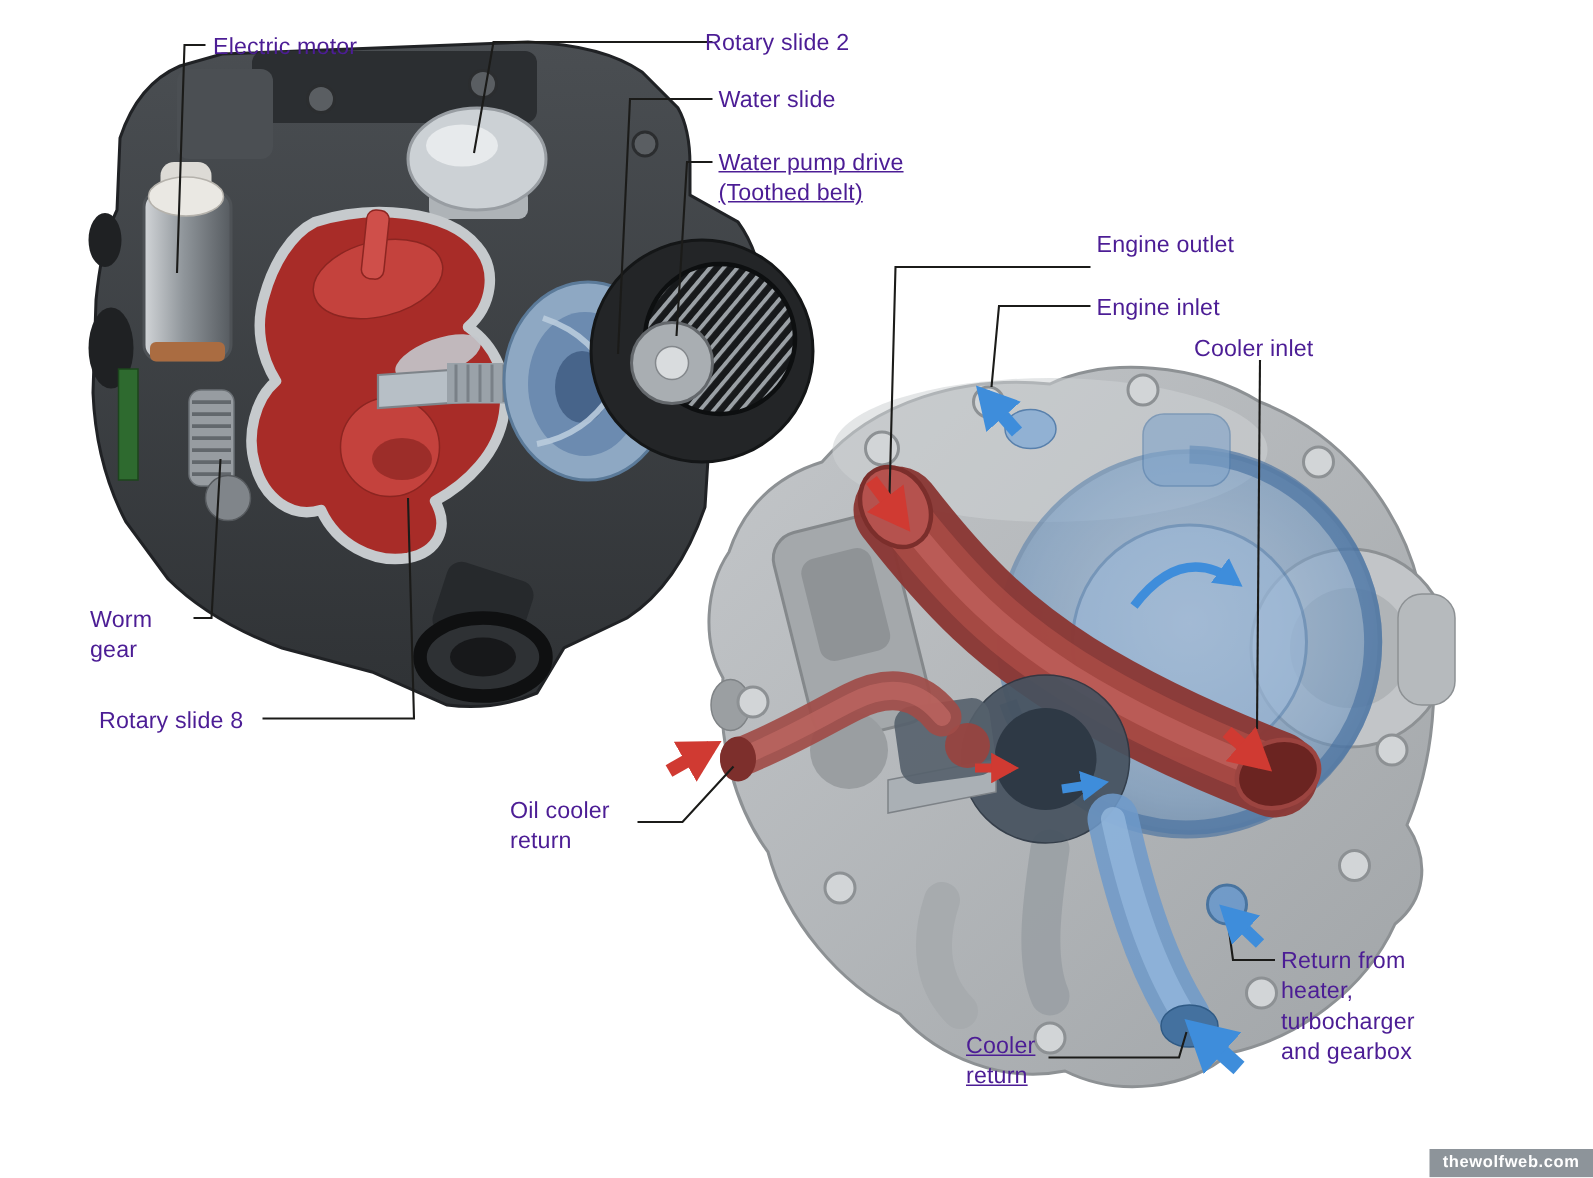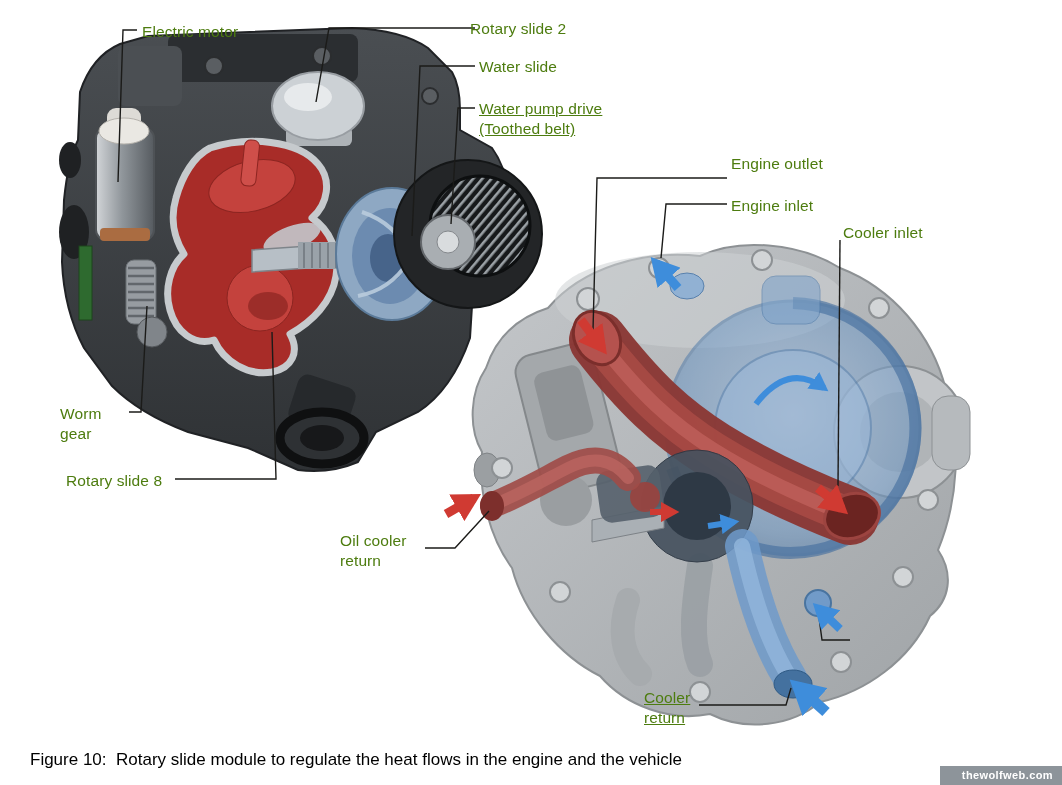--- a/index.html
+++ b/index.html
@@ -3,42 +3,42 @@
 <meta charset="utf-8">
 <style>
   * { margin:0; padding:0; box-sizing:border-box; }
   html, body { background:#ffffff; }
   .stage {
     position:relative; width:1062px; height:785px; background:#ffffff;
     font-family:"Liberation Sans", sans-serif; overflow:hidden;
   }
   .art { position:absolute; left:0; top:0; width:1062px; height:785px; }
   .diagram-label {
-    position:absolute; font-size:15.5px; line-height:1.32; color:#4d7c0f;
+    position:absolute; font-size:15.5px; line-height:1.32; color:#4c1d95;
     white-space:pre-line; letter-spacing:0.1px;
   }
   .align-right { text-align:left; }
   .caption {
     position:absolute; left:30px; top:750px; font-size:17px; color:#000000;
     white-space:pre;
   }
   .watermark {
     position:absolute; right:0; bottom:0; background:#8d949a; color:#ffffff;
-    font-size:11px; font-weight:bold; padding:3px 9px 4px 22px; letter-spacing:0.4px;
+    font-size:11px; font-weight:bold; padding:3px 9px 4px 9px; letter-spacing:0.4px;
   }
   
   .lbl-electric-motor   { left:142px; top:22px; }
   .lbl-rotary-slide-2   { left:470px; top:19px; }
   .lbl-water-pump       { left:479px; top:57px; }
   .lbl-water-pump-drive { left:479px; top:99px;text-decoration:underline; }
   .lbl-worm-gear        { left:60px;  top:404px; width:66px; }
   .lbl-rotary-slide-1   { left:66px;  top:471px; }
   .lbl-engine-outlet    { left:731px; top:154px; }
   .lbl-engine-inlet     { left:731px; top:196px; }
-  .lbl-cooler-inlet     { left:843px; top:223px; }
+  .lbl-cooler-inlet     { left:796px; top:223px; }
   .lbl-oil-cooler-return{ left:340px; top:531px; width:82px; }
   .lbl-cooler-return    { left:644px; top:688px;text-decoration:underline; }
   .lbl-return-heater    { left:854px; top:631px; }
 </style>
 </head>
 <body>
 
 <div class="stage">
 
   <svg class="art" viewBox="0 0 1062 785" xmlns="http://www.w3.org/2000/svg">
@@ -234,16 +234,19 @@
   <div class="diagram-label lbl-worm-gear align-right">Worm
 gear</div>
   <div class="diagram-label lbl-rotary-slide-1">Rotary slide 8</div>
   <div class="diagram-label lbl-engine-outlet">Engine outlet</div>
   <div class="diagram-label lbl-engine-inlet">Engine inlet</div>
   <div class="diagram-label lbl-cooler-inlet">Cooler inlet</div>
   <div class="diagram-label lbl-oil-cooler-return align-right">Oil cooler
 return</div>
   <div class="diagram-label lbl-cooler-return">Cooler
 return</div>
-
-  <div class="caption">Figure 10:  Rotary slide module to regulate the heat flows in the engine and the vehicle</div>
+  <div class="diagram-label lbl-return-heater">Return from
+heater,
+turbocharger
+and gearbox</div>
+
   <div class="watermark">thewolfweb.com</div>
 </div>
 
 </body></html>

